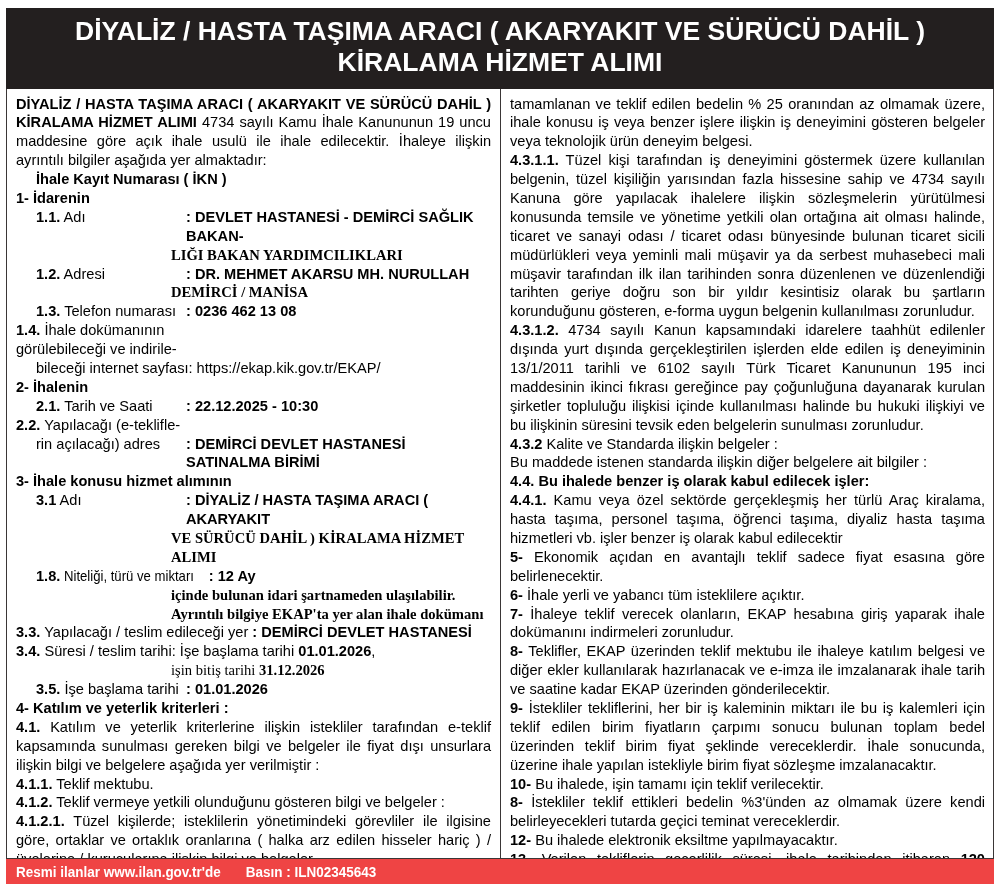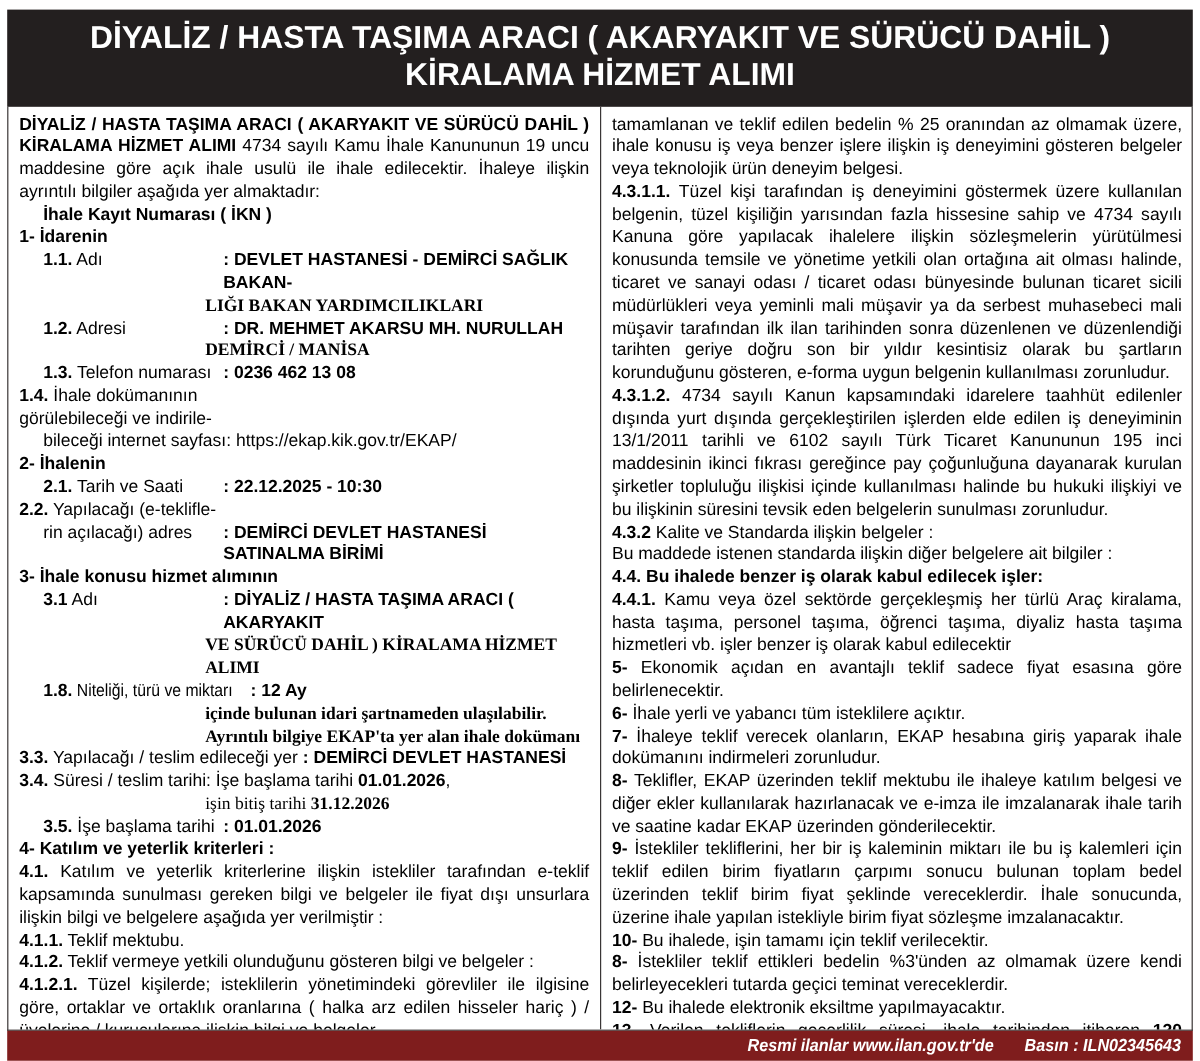--- a/index.html
+++ b/index.html
@@ -89,27 +89,26 @@
     transform-origin: left center;
   }
 
   
   .footer-bar {
     position: absolute;
     left: 6px;
     right: 6px;
     bottom: 7px;
     height: 26px;
-    background: #7f1d1d;
+    background: #ef4444;
     display: flex;
     align-items: center;
-    justify-content: flex-end;
+    justify-content: flex-start;
     padding: 0 10px;
     box-sizing: border-box;
-    font-style: italic;
   }
   .footer-left, .footer-right {
     color: #ffffff;
     font-weight: bold;
     font-size: 14.5px;
     display: inline-block;
     transform: scaleX(0.93);
   }
   .footer-left  { transform-origin: left center; }
   .footer-right { transform-origin: right center; }

